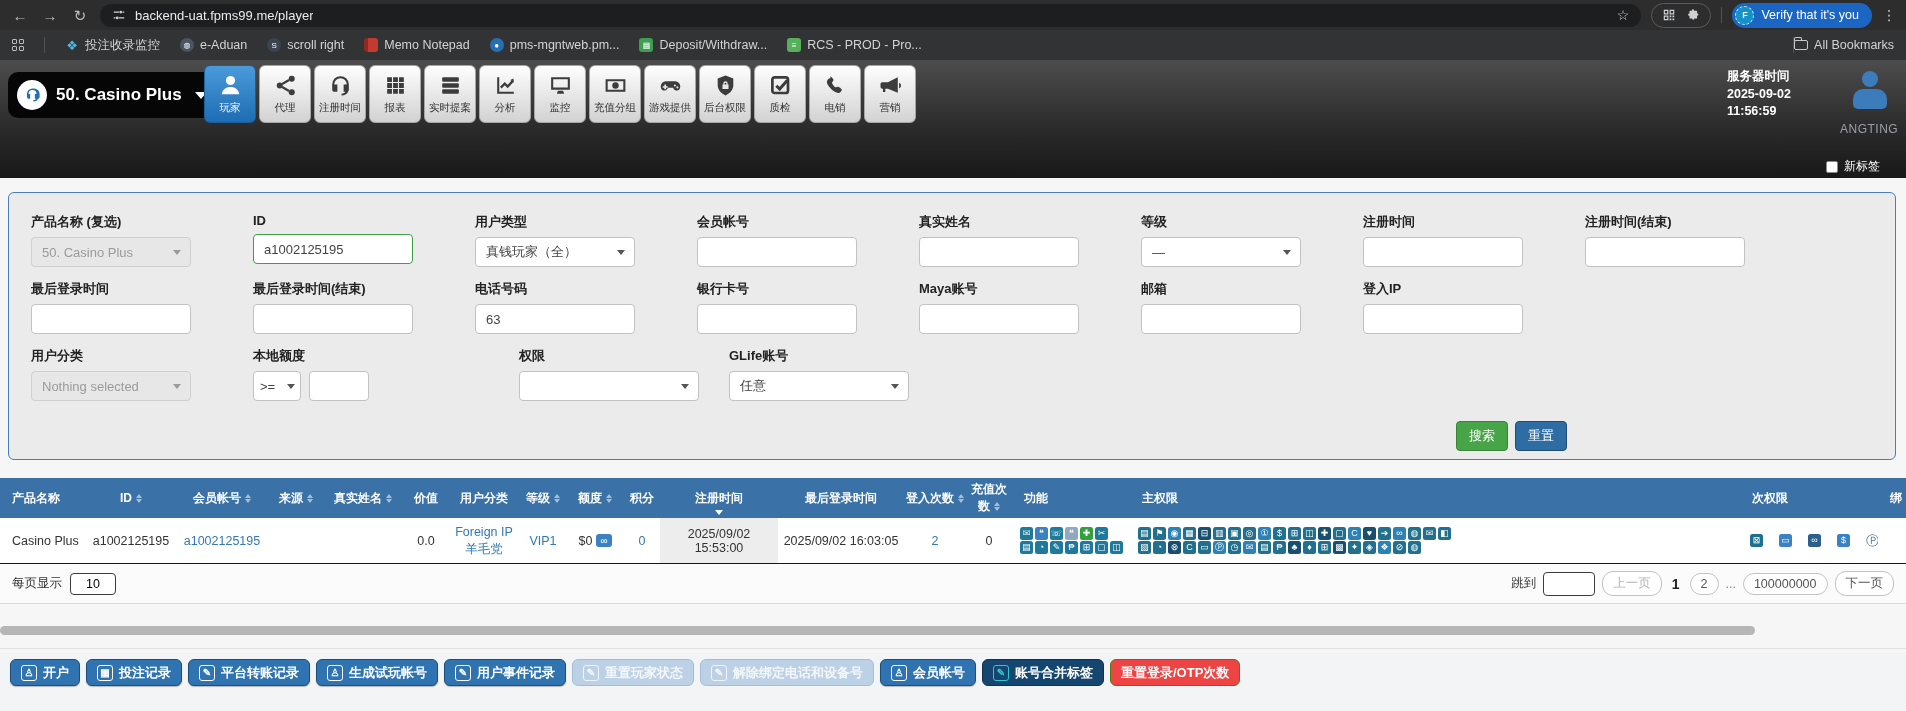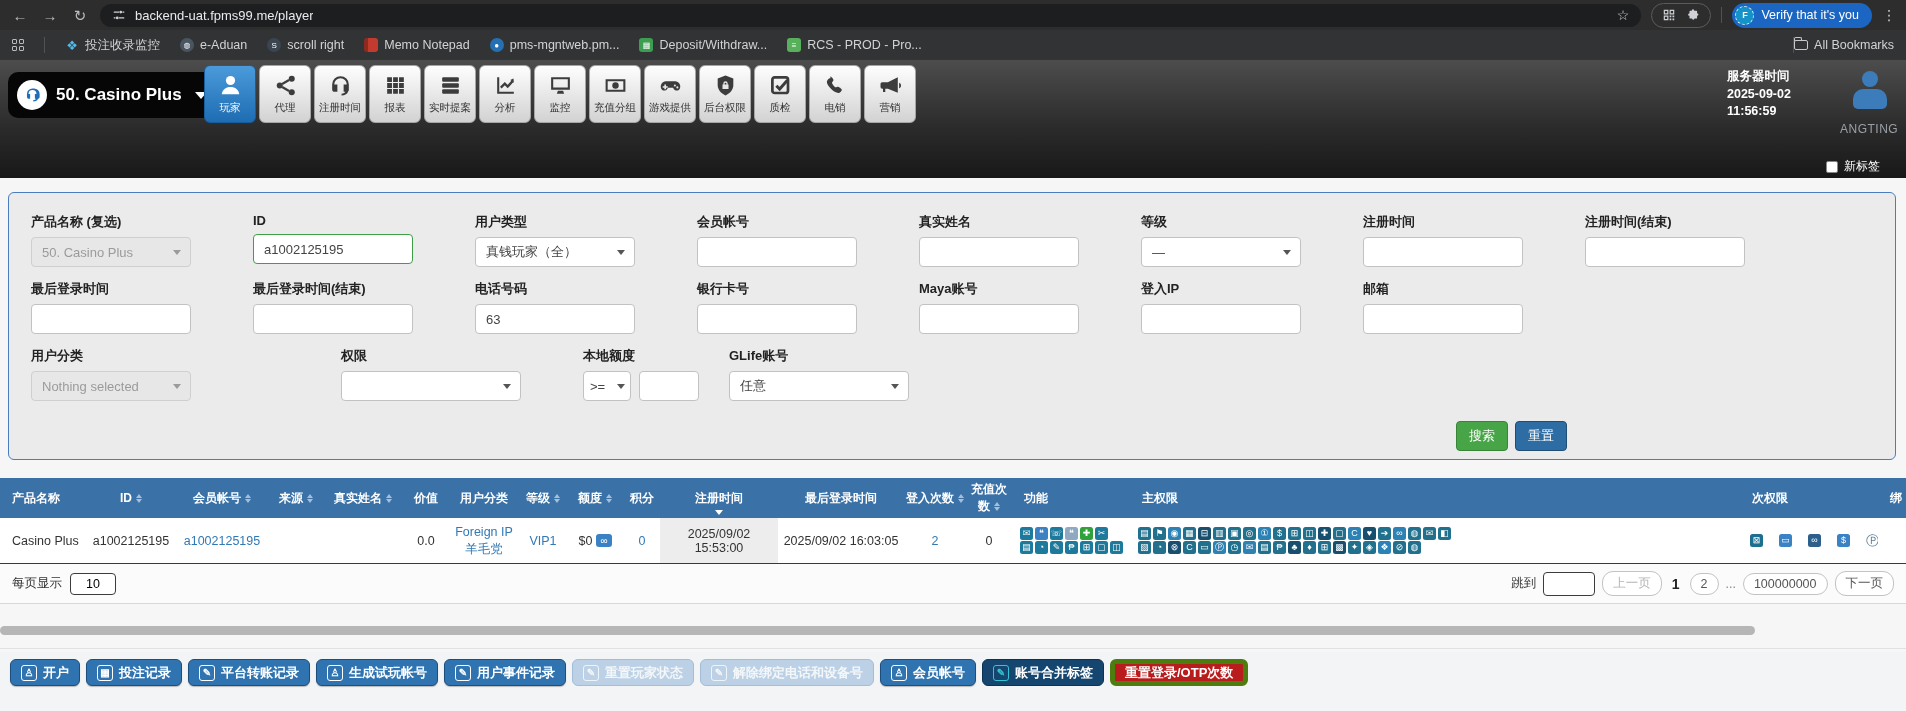--- a/index.html
+++ b/index.html
@@ -58,21 +58,21 @@
   .row3{display:flex;margin-left:22px;align-items:flex-start}
   .lc-controls{display:flex;gap:8px}
   .btns{position:absolute;left:1447px;top:228px;display:flex;gap:7px}
   .btn-search{background:#47a447;border:1px solid #398439;color:#fff;font-size:13px;border-radius:4px;padding:5px 12px;cursor:pointer}
   .btn-reset{background:#2e6da4;border:1px solid #204d74;color:#fff;font-size:13px;border-radius:4px;padding:5px 12px;cursor:pointer}
   
   .tblwrap{position:absolute;left:0;top:300px;width:1906px}
   table{border-collapse:collapse;table-layout:fixed;width:1906px;background:#fff}
   th{background:#3a71a7;color:#fff;font-size:12px;font-weight:bold;height:40px;vertical-align:middle;text-align:center;position:relative;padding:0 2px;overflow:hidden;cursor:pointer}
   td{font-size:12.5px;color:#333;height:46px;vertical-align:middle;text-align:center;overflow:hidden;padding:0 2px}
-  tr.datarow{border-bottom:2px solid #4c1d95}
+  tr.datarow{border-bottom:2px solid #0f172a}
   .th-left{text-align:left;padding-left:12px}
   .td-left{text-align:left;padding-left:12px}
   a.lnk{color:#3179b5;text-decoration:none;cursor:pointer}
   .sorts{display:inline-flex;flex-direction:column;gap:1px;margin-left:4px;vertical-align:middle}
   .tri-up{width:0;height:0;border-left:3.5px solid transparent;border-right:3.5px solid transparent;border-bottom:4px solid rgba(255,255,255,.55)}
   .tri-dn{width:0;height:0;border-left:3.5px solid transparent;border-right:3.5px solid transparent;border-top:4px solid rgba(255,255,255,.55)}
   .tri-active{position:absolute;left:50%;bottom:3px;margin-left:-4px;width:0;height:0;border-left:4px solid transparent;border-right:4px solid transparent;border-top:5px solid #fff}
   .cell-shade{background:#ededee}
   .inf{display:inline-block;background:#3b82c4;color:#fff;border-radius:3px;font-size:10px;line-height:13px;padding:0 4px;margin-left:4px;vertical-align:1px;cursor:pointer}
   .icstrip{display:flex;gap:2px;margin:1px 0 1px 6px;flex-wrap:nowrap}
@@ -90,21 +90,21 @@
   .pg-cur{font-weight:bold;font-size:14px;color:#222;margin:0 3px}
   .pg-dots{color:#888}
   
   .hthumb{position:absolute;left:0;top:448px;width:1755px;height:9px;background:#b6b6b6;border-radius:5px;cursor:pointer}
   .fdiv{position:absolute;left:0;top:470px;width:1906px;border-top:1px solid #e2e2e3}
   .footer-bar{position:absolute;left:0;top:474px;width:1906px;bottom:0;background:#f3f4f5;display:flex;gap:6px;padding:7px 0 0 10px;align-items:flex-start}
   .fbtn{display:inline-flex;align-items:center;gap:6px;height:27px;padding:0 10px;border-radius:6px;font-size:13px;font-weight:bold;color:#fff;cursor:pointer;white-space:nowrap;font-family:"Liberation Sans",sans-serif}
   .fbtn.primary{background:#2f74b0;border:1px solid #1d4f7e;box-shadow:0 1px 1px rgba(0,0,0,.25)}
   .fbtn.disabled{background:#bcd1e5;border:1px solid #a3bdd6;color:#f4f7fa;cursor:default}
   .fbtn.dark{background:#15466f;border:1px solid #0e3350}
-  .fbtn.muted{background:#b91c1c;border:5px solid #4d7c0f;cursor:default}
+  .fbtn.muted{background:#ef4444;border:1px solid #4d7c0f;cursor:default}
   .fico{width:16px;height:16px;border:1.5px solid #fff;border-radius:3px;display:inline-flex;align-items:center;justify-content:center;font-size:10px;line-height:1;flex:0 0 auto}
   .fbtn.disabled .fico{border-color:rgba(255,255,255,.75)}
   .fbtn.dark .fico{border-color:#35c4d4;color:#35c4d4}
 </style>
 </head>
 <body>
 
 <div class="browser-top">
   <span class="chrome-ic">←</span>
   <span class="chrome-ic">→</span>
@@ -340,49 +340,49 @@
       <div class="f-cell"><div class="flabel">最后登录时间</div>
         <input class="f-input" value="" style=""></div>
       <div class="f-cell"><div class="flabel">最后登录时间(结束)</div>
         <input class="f-input" value="" style=""></div>
       <div class="f-cell"><div class="flabel">电话号码</div>
         <input class="f-input" value="63" style=""></div>
       <div class="f-cell"><div class="flabel">银行卡号</div>
         <input class="f-input" value="" style=""></div>
       <div class="f-cell"><div class="flabel">Maya账号</div>
         <input class="f-input" value="" style=""></div>
+      <div class="f-cell"><div class="flabel">邮箱</div>
+        <input class="f-input" value="" style=""></div>
       <div class="f-cell"><div class="flabel">登入IP</div>
-        <input class="f-input" value="" style=""></div>
-      <div class="f-cell"><div class="flabel">邮箱</div>
         <input class="f-input" value="" style=""></div>
     </div>
     <div class="row3">
       <div class="f-cell" style="width:160px">
           <div class="flabel">用户分类</div>
         <div class="f-select disabled">
             <span>Nothing selected</span>
             <span class="chev" style="border-top-color:#9b9b9b"></span>
-          </div>
-        </div>
-      <div class="f-cell" style="margin-left:150px;width:180px">
-          <div class="flabel">权限</div>
-        <div class="f-select" style="width:180px">
-            <span></span>
-            <span class="chev"></span>
           </div>
         </div>
       <div class="f-cell" style="margin-left:62px">
           <div class="flabel">本地额度</div>
         <div class="lc-controls">
           <div class="f-select" style="width:48px;padding:0 6px">
               <span>&gt;=</span>
               <span class="chev" style="right:5px"></span>
             </div>
           <input class="f-input" style="width: 60px;" value="">
         </div>
+        </div>
+      <div class="f-cell" style="margin-left:150px;width:180px">
+          <div class="flabel">权限</div>
+        <div class="f-select" style="width:180px">
+            <span></span>
+            <span class="chev"></span>
+          </div>
         </div>
       <div class="f-cell" style="margin-left:30px;width:180px">
           <div class="flabel">GLife账号</div>
         <div class="f-select" style="width:180px">
             <span>任意</span>
             <span class="chev"></span>
           </div>
         </div>
     </div>
     <div class="btns">

